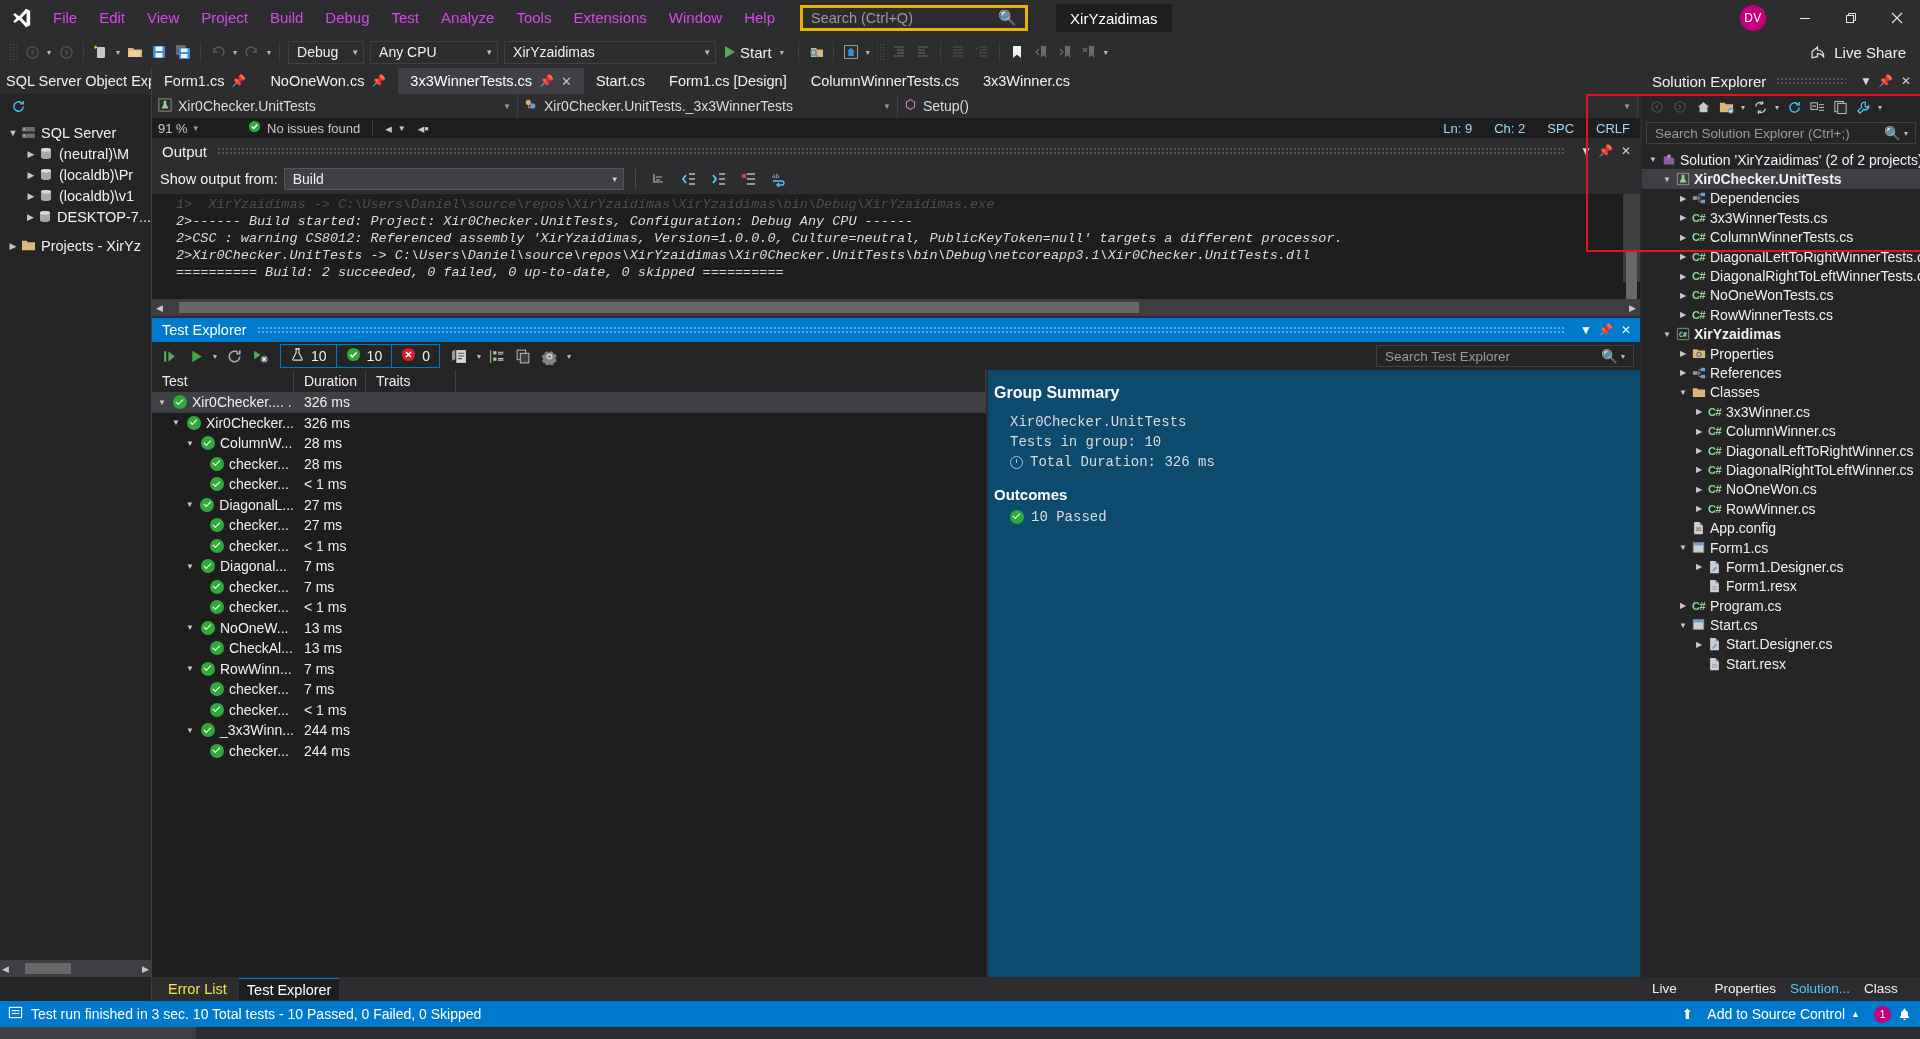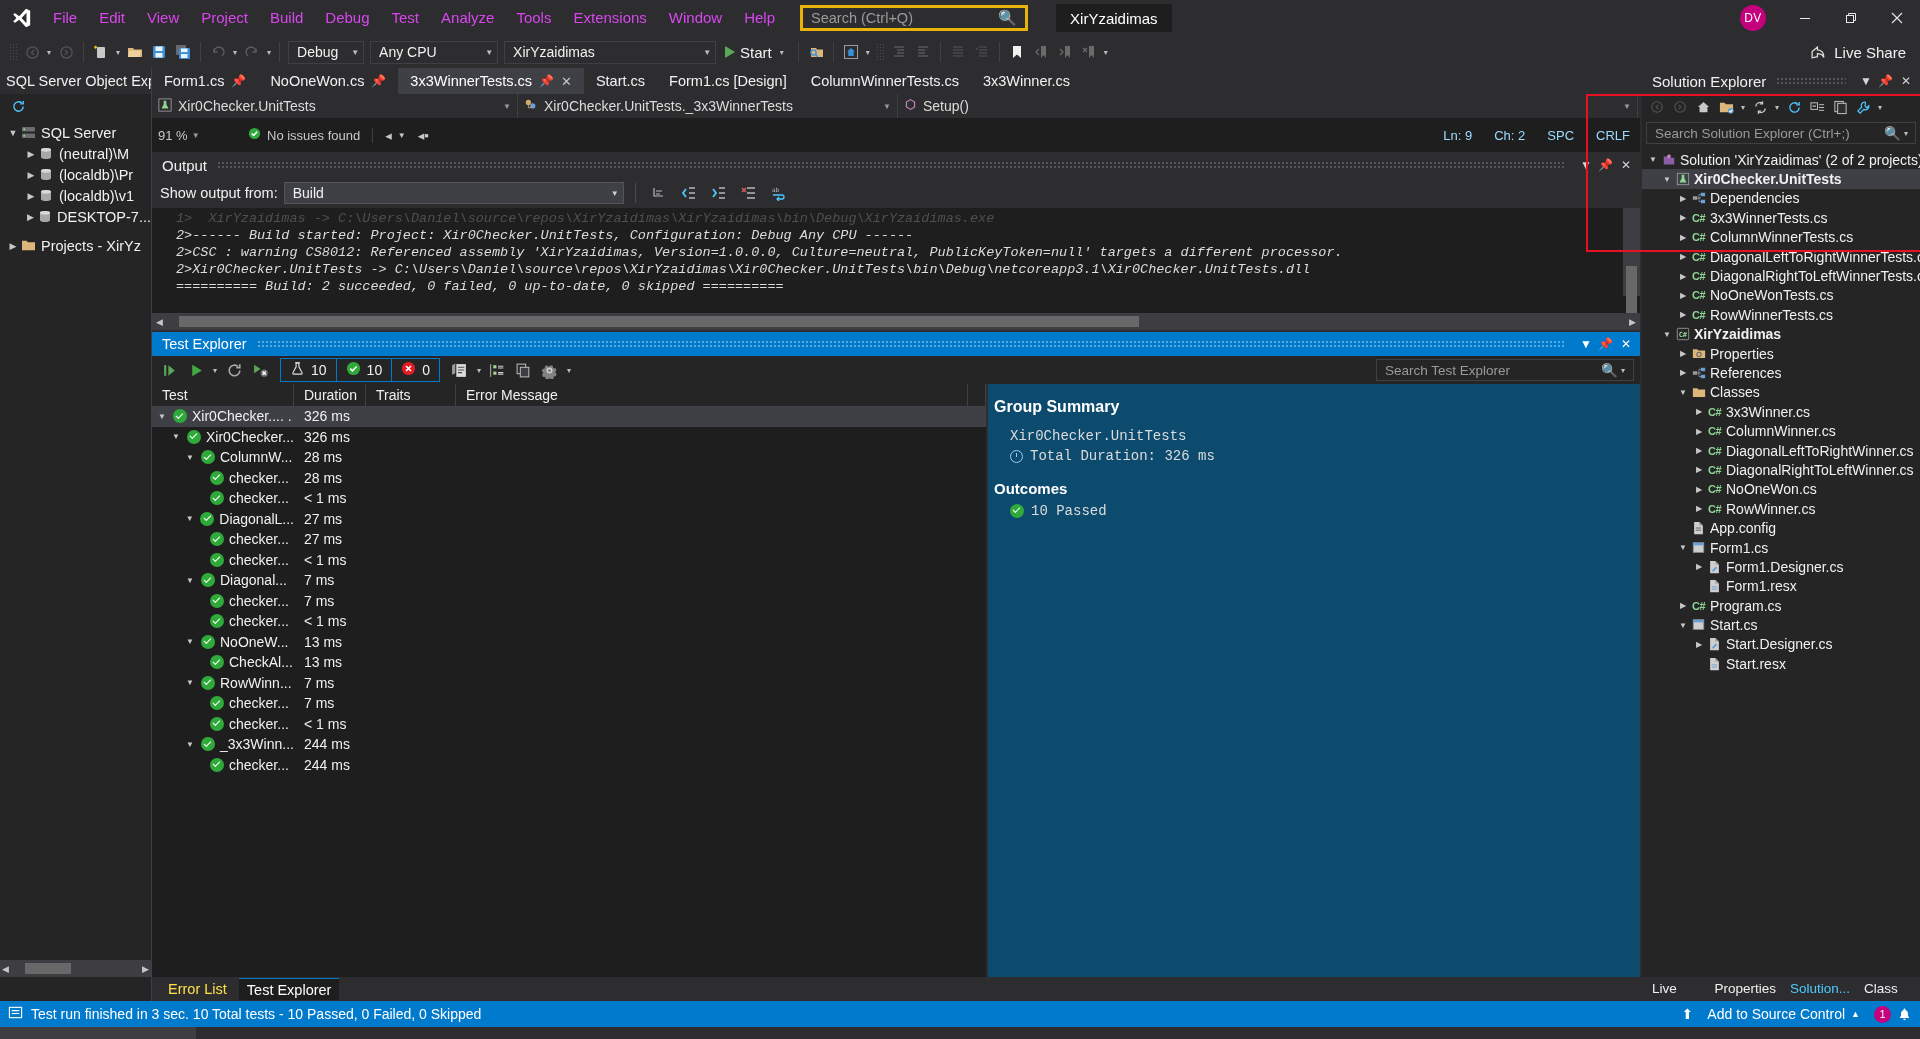--- a/index.html
+++ b/index.html
@@ -110,21 +110,21 @@
   .navbar { height: 24px; background: #2d2d30; display: flex; align-items: stretch; }
   .navcombo {
     display: flex; align-items: center; gap: 6px; padding: 0 6px; font-size: 14px;
     border-right: 1px solid #3f3f46; color: #dcdcdc; min-width: 0;
   }
   .navcombo .nv { font-size: 8px; color: #9a9a9a; margin-left: auto; padding-left: 10px;}
   .navcombo.c1 { width: 366px; }
   .navcombo.c2 { width: 380px; }
   .navcombo.c3 { width: 740px; }
 
-  .editor-strip { height: 34px; background: #1e1e1e; display: flex; align-items: center; font-size: 13px; color: #c8c8c8; overflow: hidden;}
+  .editor-strip { height: 20px; background: #1e1e1e; display: flex; align-items: center; font-size: 13px; color: #c8c8c8; overflow: hidden;}
   .zoomc { display:flex;align-items:center;gap:4px; padding: 0 6px; width: 90px;}
   .issues { display:flex;align-items:center;gap:6px; padding: 0 6px; }
   .es-sep { width: 1px; height: 15px; background: #3f3f46; margin: 0 6px;}
   .editor-strip-right { margin-left: auto; display: flex; align-items: center; gap: 22px; padding-right: 10px; color: #9cdcfe; font-size: 13px;}
 
   
   .output-pane { display: flex; flex-direction: column; background: #1e1e1e; height: 178px; }
   .pane-head {
     height: 26px; background: #2d2d30; display: flex; align-items: center; padding: 0 4px 0 10px;
     font-size: 15px; color: #f1f1f1; position: relative;
@@ -784,21 +784,20 @@
             <span class="tb-caret">▾</span>
           </div>
         </div>
 
         <div class="te-main">
           <div class="te-list">
             <div class="te-cols">
               <div class="te-col c-test">Test</div>
               <div class="te-col c-dur">Duration</div>
               <div class="te-col c-tra">Traits</div>
-              <div class="te-col c-err">Error Message</div>
               <div class="te-col c-tail"></div>
             </div>
             <div class="te-rows">
               <div class="te-row sel">
                 <span class="name" style="padding-left:4px">
                     <span class="tri">▼</span>
                     <span class="ok"></span>
                     <span>Xir0Checker.... .</span>
                   </span>
                 <span class="dur">326 ms</span>
@@ -964,20 +963,23 @@
                 <span class="dur">244 ms</span>
                 <span class="tra"></span>
                   <span class="err"></span>
               </div>
             </div>
           </div>
 
           <div class="te-detail">
             <div class="gs-title">Group Summary</div>
             <div class="gs-line">Xir0Checker.UnitTests</div>
+            <div class="gs-line">
+              <span>Tests in group: 10</span>
+            </div>
             <div class="gs-line">
               <span class="clock"></span>
               <span>Total Duration: 326 ms</span>
             </div>
             <div class="gs-sub">Outcomes</div>
             <div class="gs-line">
               <span class="ok"></span>
               <span>10 Passed</span>
             </div>
           </div>

